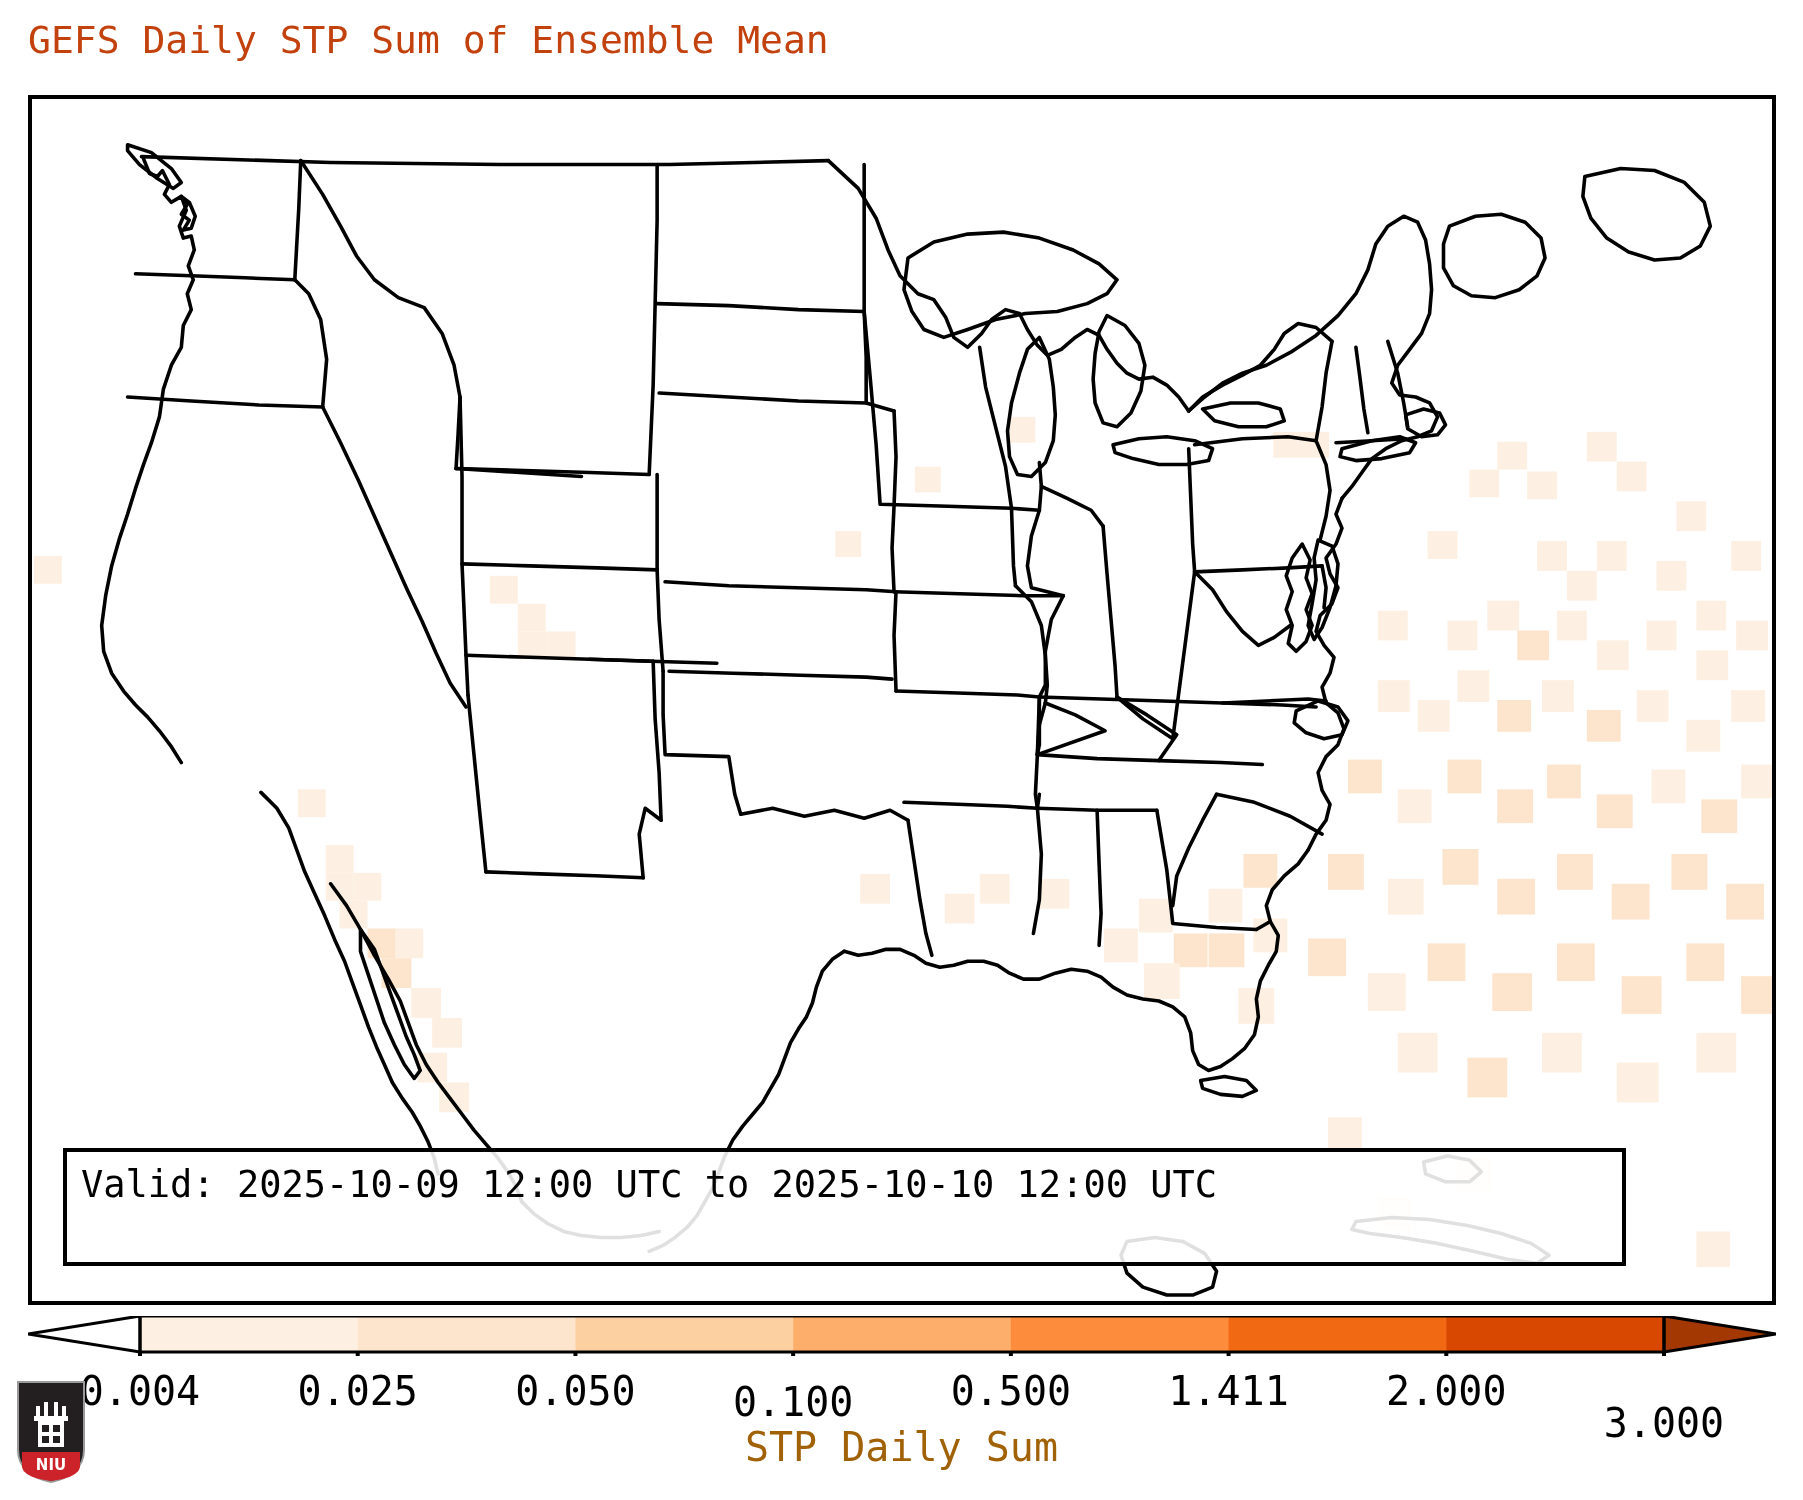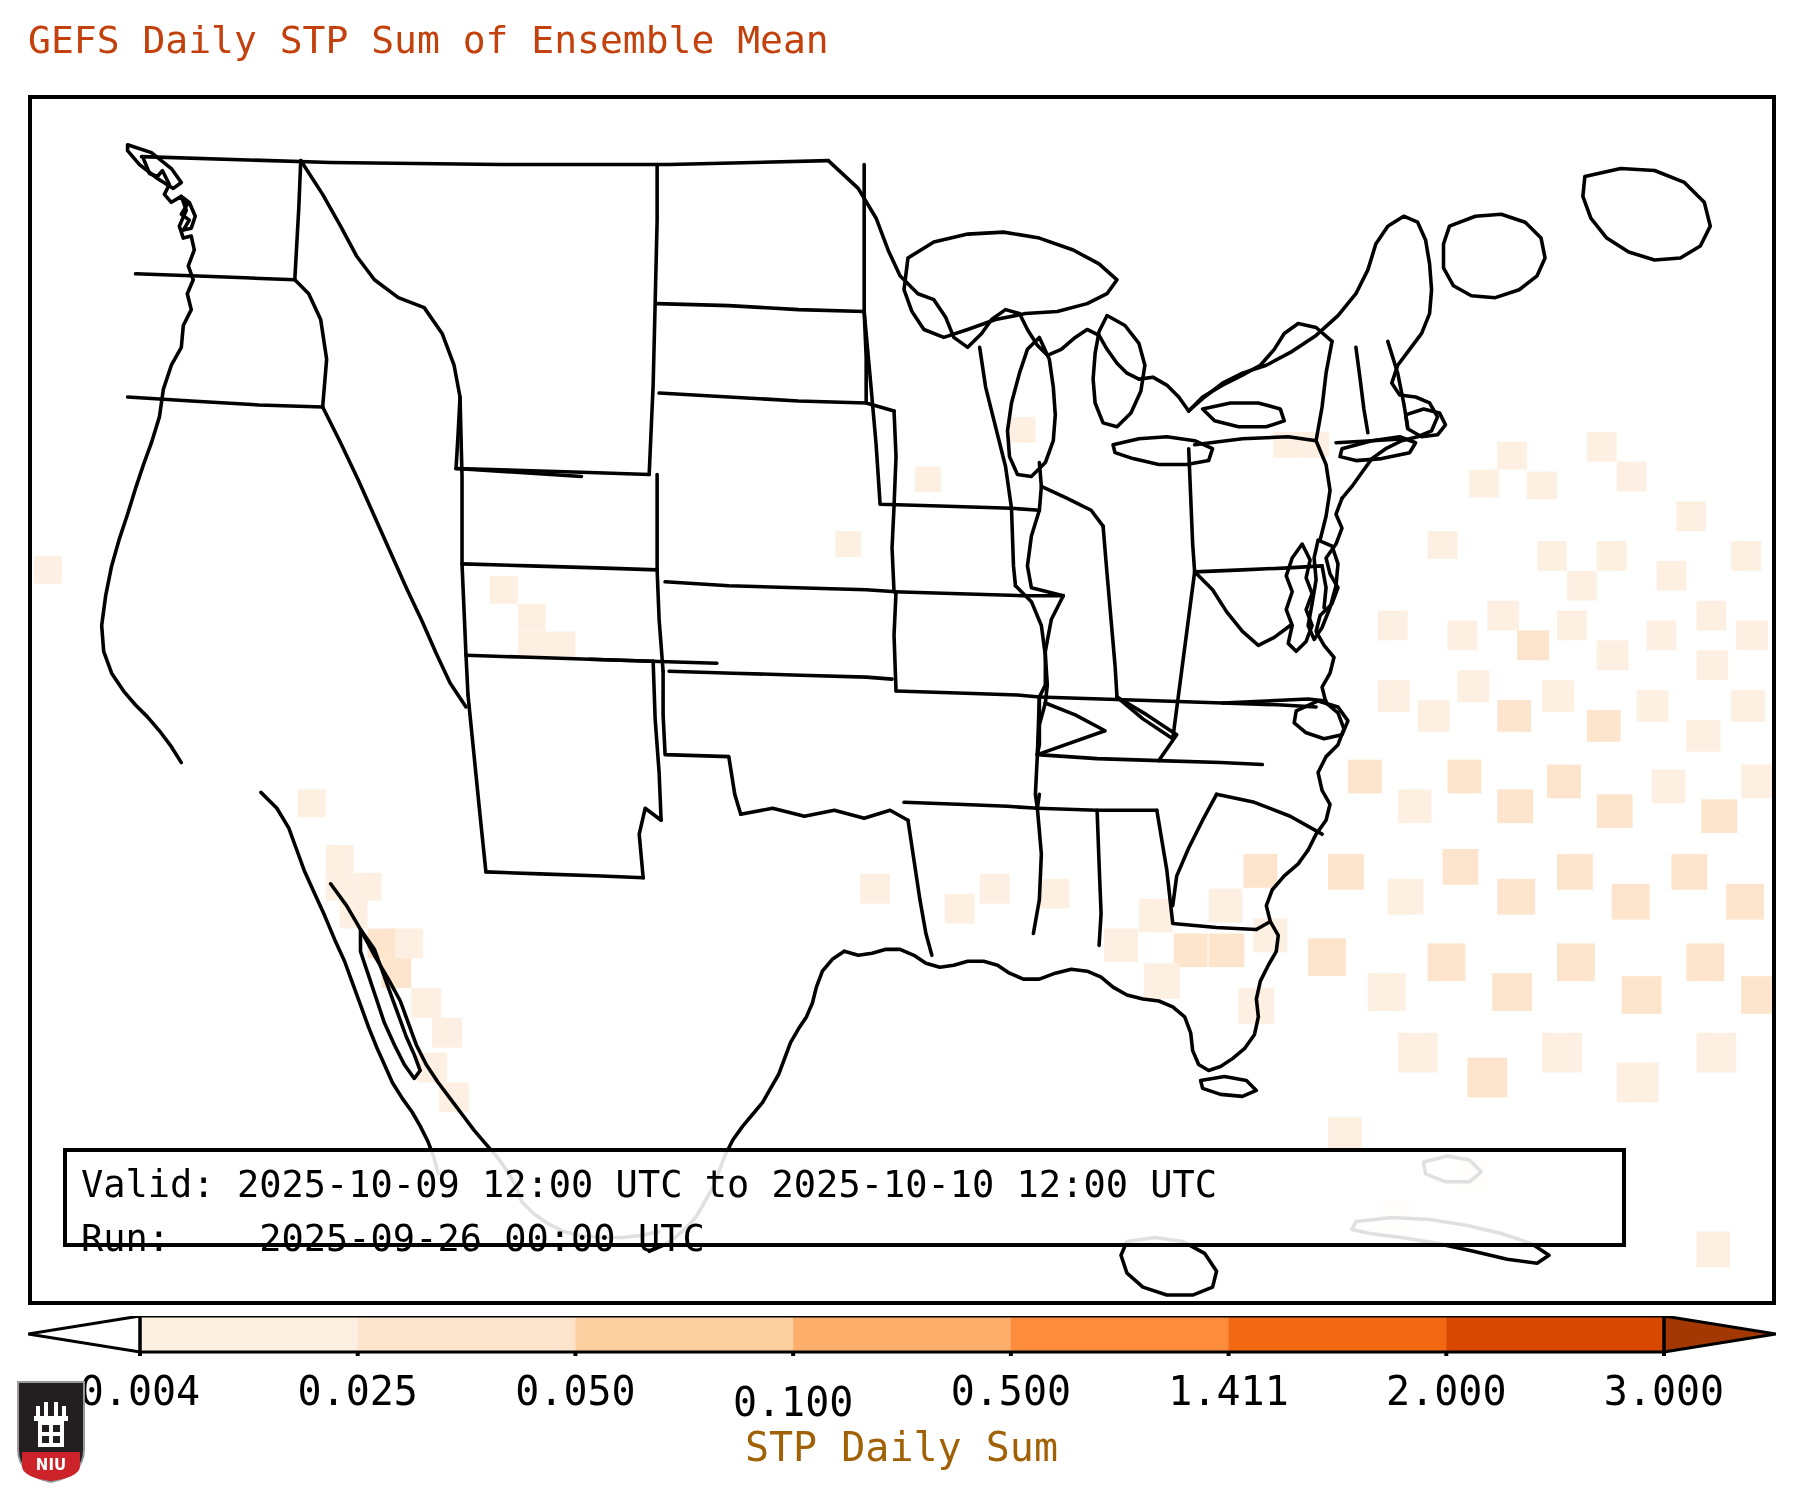--- a/index.html
+++ b/index.html
@@ -6,21 +6,21 @@
   body{width:1803px;height:1500px;position:relative;overflow:hidden;
        font-family:"DejaVu Sans Mono","Liberation Mono",monospace;}
 
   #title{position:absolute;left:28px;top:18px;font-size:38px;color:#c2410c;
          letter-spacing:0px;white-space:nowrap;}
 
   #map-frame{position:absolute;left:28px;top:95px;width:1748px;height:1210px;
              border:4px solid #000;box-sizing:border-box;background:#fff;overflow:hidden;}
   #map-svg{position:absolute;left:0;top:0;width:100%;height:100%;display:block;}
 
-  #info-box{position:absolute;left:63px;top:1148px;width:1563px;height:99px;
+  #info-box{position:absolute;left:63px;top:1148px;width:1563px;height:118px;
             border:4px solid #000;box-sizing:border-box;background:rgba(255,255,255,0.88);
             padding:6px 14px 0 14px;}
   .info-line{font-size:37px;line-height:54px;color:#000;white-space:pre;}
 
   #cbar-wrap{position:absolute;left:28px;top:1316px;width:1748px;height:40px;}
   #cbar-svg{display:block;}
 
   #ticklabels{position:absolute;left:0;top:1368px;width:1803px;height:52px;}
   .tick-lbl{position:absolute;font-size:40px;color:#000;transform:translateX(-50%);
             white-space:nowrap;}
@@ -352,21 +352,20 @@
       <path d="M 880 726 L 886 766 L 892 806 L 898 840 L 904 862"></path>
       <path d="M 1010 714 L 1012 700"></path>
       <path d="M 1014 390 L 1040 402 L 1064 414 L 1076 430"></path>
       <path d="M 1306 244 L 1290 230 L 1272 226 L 1258 236 L 1248 252 L 1234 268 L 1216 278 L 1196 288 L 1176 300 L 1162 314"></path>
     </g>
   </svg>
 </div>
 
 <div id="info-box">
   <div class="info-line">Valid: 2025-10-09 12:00 UTC to 2025-10-10 12:00 UTC</div>
-  <div class="info-line">Run:    2025-09-26 00:00 UTC</div>
 </div>
 
 <div id="cbar-wrap">
   <svg id="cbar-svg" width="1748" height="40" viewBox="0 0 1748 40">
     <g id="cbar-segments">
         <rect x="112" y="0" width="218.31428571428572" height="36" fill="#fdf0e2"></rect>
         <rect x="329.7142857142857" y="0" width="218.31428571428572" height="36" fill="#fde5cd"></rect>
         <rect x="547.4285714285714" y="0" width="218.31428571428572" height="36" fill="#fdd0a2"></rect>
         <rect x="765.1428571428571" y="0" width="218.31428571428572" height="36" fill="#fdae6b"></rect>
         <rect x="982.8571428571429" y="0" width="218.31428571428572" height="36" fill="#fd8d3c"></rect>
@@ -390,21 +389,21 @@
 </div>
 
 <div id="ticklabels">
     <div class="tick-lbl" style="left: 140px;">0.004</div>
     <div class="tick-lbl" style="left: 357.714px;">0.025</div>
     <div class="tick-lbl" style="left: 575.429px;">0.050</div>
     <div class="tick-lbl" style="left: 793.143px; margin-top: 11px;">0.100</div>
     <div class="tick-lbl" style="left: 1010.86px;">0.500</div>
     <div class="tick-lbl" style="left: 1228.57px;">1.411</div>
     <div class="tick-lbl" style="left: 1446.29px;">2.000</div>
-    <div class="tick-lbl" style="left: 1664px;">3.000</div>
+    <div class="tick-lbl" style="left: 1664px; margin-top: 32px;">3.000</div>
   </div>
 
 <div id="cbar-title">STP Daily Sum</div>
 
 <svg id="niu-logo" viewBox="0 0 74 108">
   <path d="M4 4 L70 4 L70 72 C70 90 56 100 37 104 C18 100 4 90 4 72 Z" fill="#231f20" stroke="#9a9a9a" stroke-width="2"></path>
   <g fill="#ffffff">
     <rect x="22" y="28" width="4" height="12"></rect>
     <rect x="30" y="24" width="4" height="16"></rect>
     <rect x="40" y="24" width="4" height="16"></rect>

